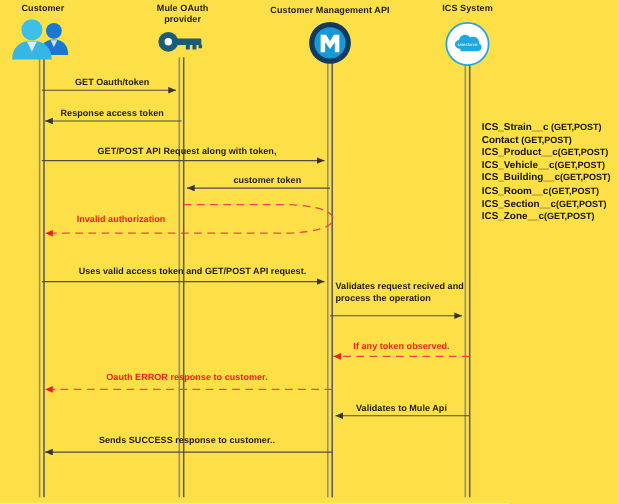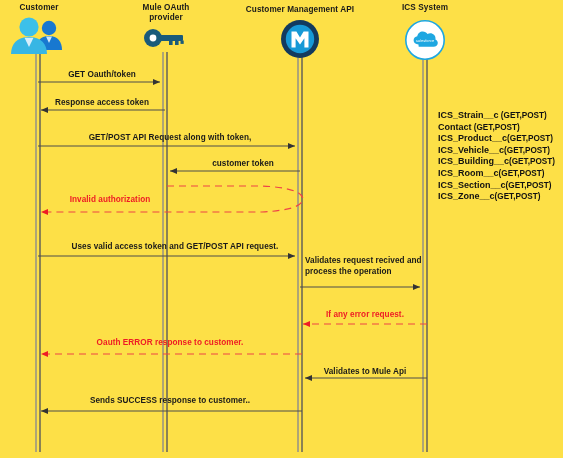--- a/index.html
+++ b/index.html
@@ -195,21 +195,21 @@
 
   <div class="msg-label center" style="left:243px; top:159px;">customer token</div>
 
   <div class="msg-label center red" style="left:110px; top:195px;">Invalid authorization</div>
 
   <div class="msg-label center" style="left:175px; top:242px;">Uses valid access token and GET/POST API request.</div>
 
   <div class="msg-label two-line" style="left:305px; top:256px; width:120px;">Validates request recived and
 process the operation</div>
 
-  <div class="msg-label center red" style="left:365px; top:310px;">If any error request.</div>
+  <div class="msg-label center red" style="left:365px; top:310px;">If any token observed.</div>
 
   <div class="msg-label center red" style="left:170px; top:338px;">Oauth ERROR response to customer.</div>
 
   <div class="msg-label center" style="left:365px; top:367px;">Validates to Mule Api</div>
 
   <div class="msg-label center" style="left:170px; top:396px;">Sends SUCCESS response to customer..</div>
 
   <div class="res-list" id="resource-list" style="left:438px; top:110px;"><div><span class="nm">ICS_Strain__c</span><span class="vb"> (GET,POST)</span></div><div><span class="nm">Contact</span><span class="vb"> (GET,POST)</span></div><div><span class="nm">ICS_Product__c</span><span class="vb">(GET,POST)</span></div><div><span class="nm">ICS_Vehicle__c</span><span class="vb">(GET,POST)</span></div><div><span class="nm">ICS_Building__c</span><span class="vb">(GET,POST)</span></div><div><span class="nm">ICS_Room__c</span><span class="vb">(GET,POST)</span></div><div><span class="nm">ICS_Section__c</span><span class="vb">(GET,POST)</span></div><div><span class="nm">ICS_Zone__c</span><span class="vb">(GET,POST)</span></div></div>
 
 </div>

